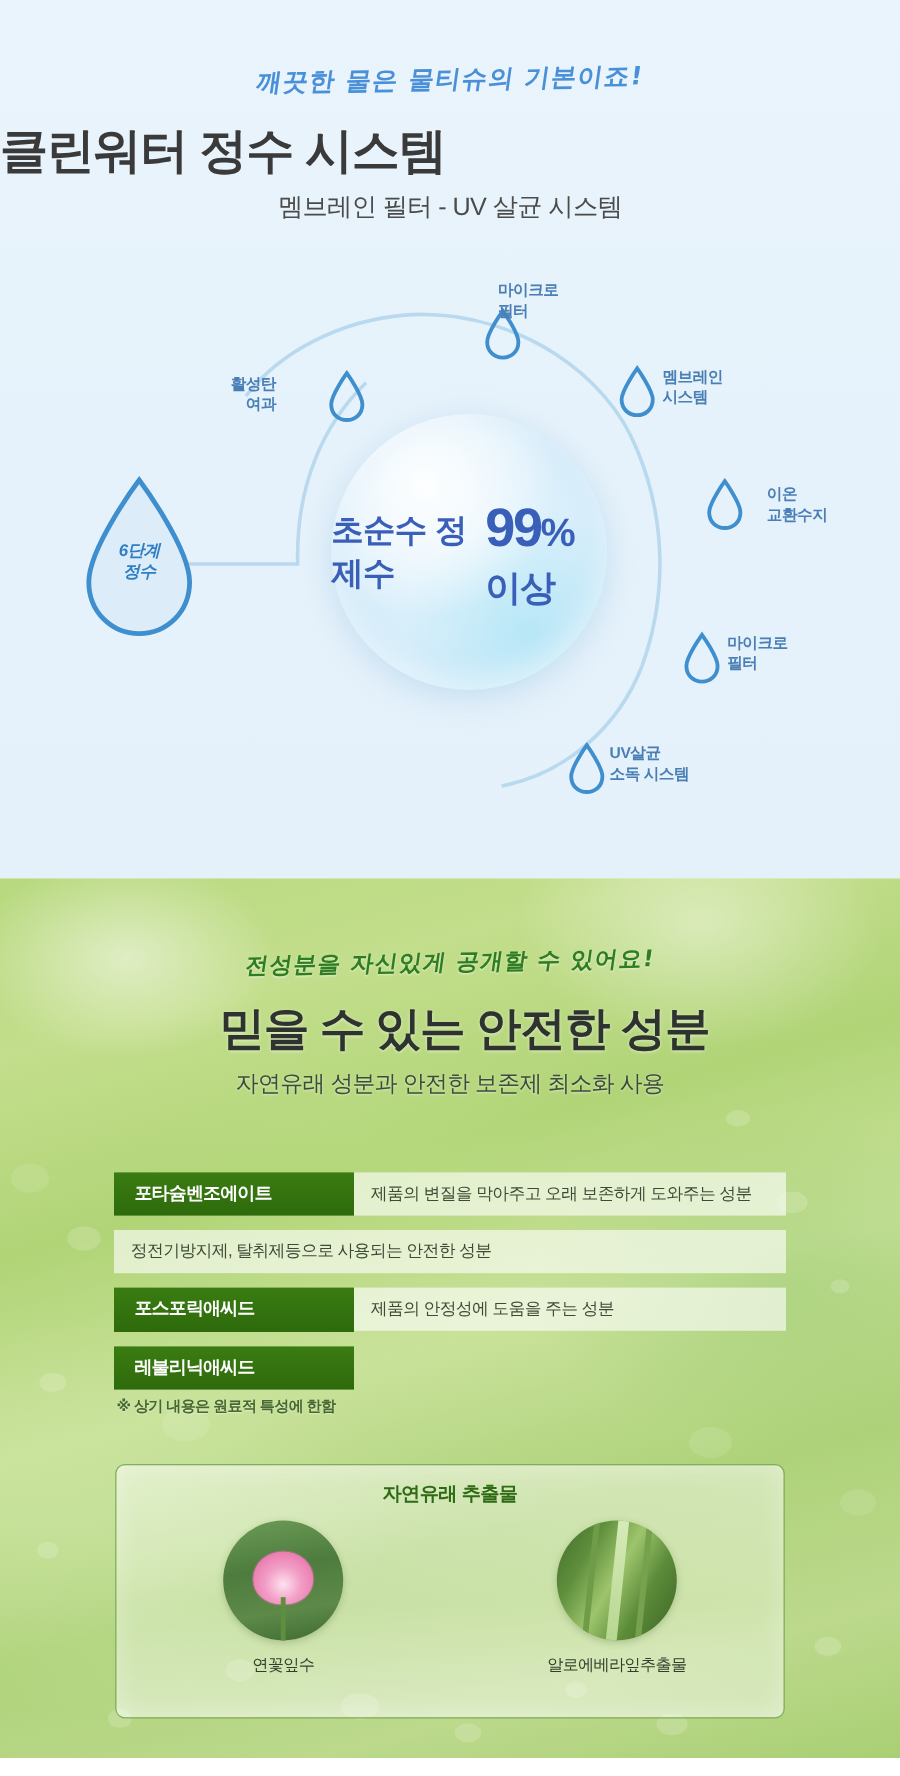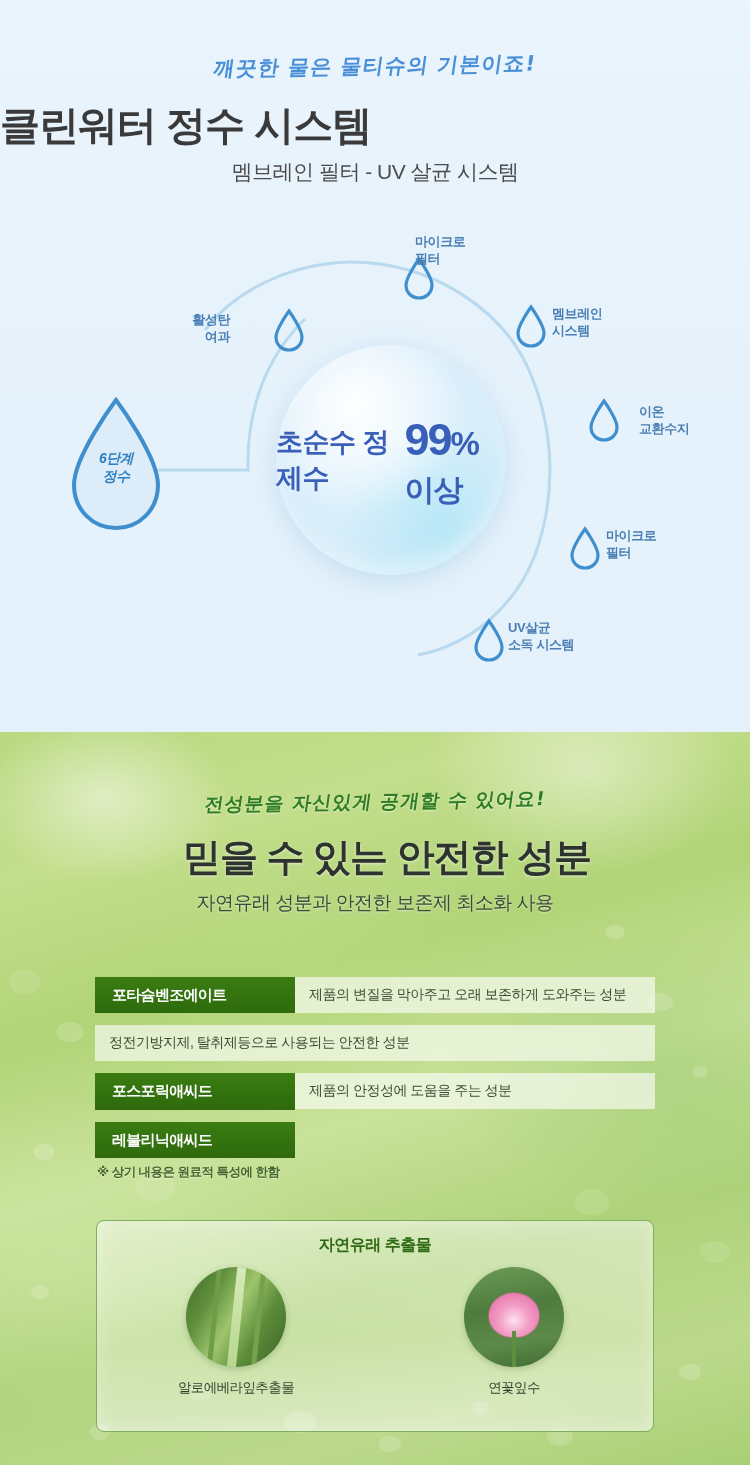--- a/index.html
+++ b/index.html
@@ -307,25 +307,25 @@
     </div>
   </div>
 
   <div class="ing-note">※ 상기 내용은 원료적 특성에 한함</div>
 
   <div class="extract-panel">
     <div class="extract-title">자연유래 추출물</div>
     <div class="extract-items">
 
       <div class="ex-item">
+        <div class="ex-circle lotus"></div>
+        <div class="ex-caption">연꽃잎수</div>
+      </div>
+
+      <div class="ex-item">
         <div class="ex-circle aloe"></div>
         <div class="ex-caption">알로에베라잎추출물</div>
       </div>
 
-      <div class="ex-item">
-        <div class="ex-circle lotus"></div>
-        <div class="ex-caption">연꽃잎수</div>
-      </div>
-
 
     </div>
   </div>
 </div>
 
 </body></html>

